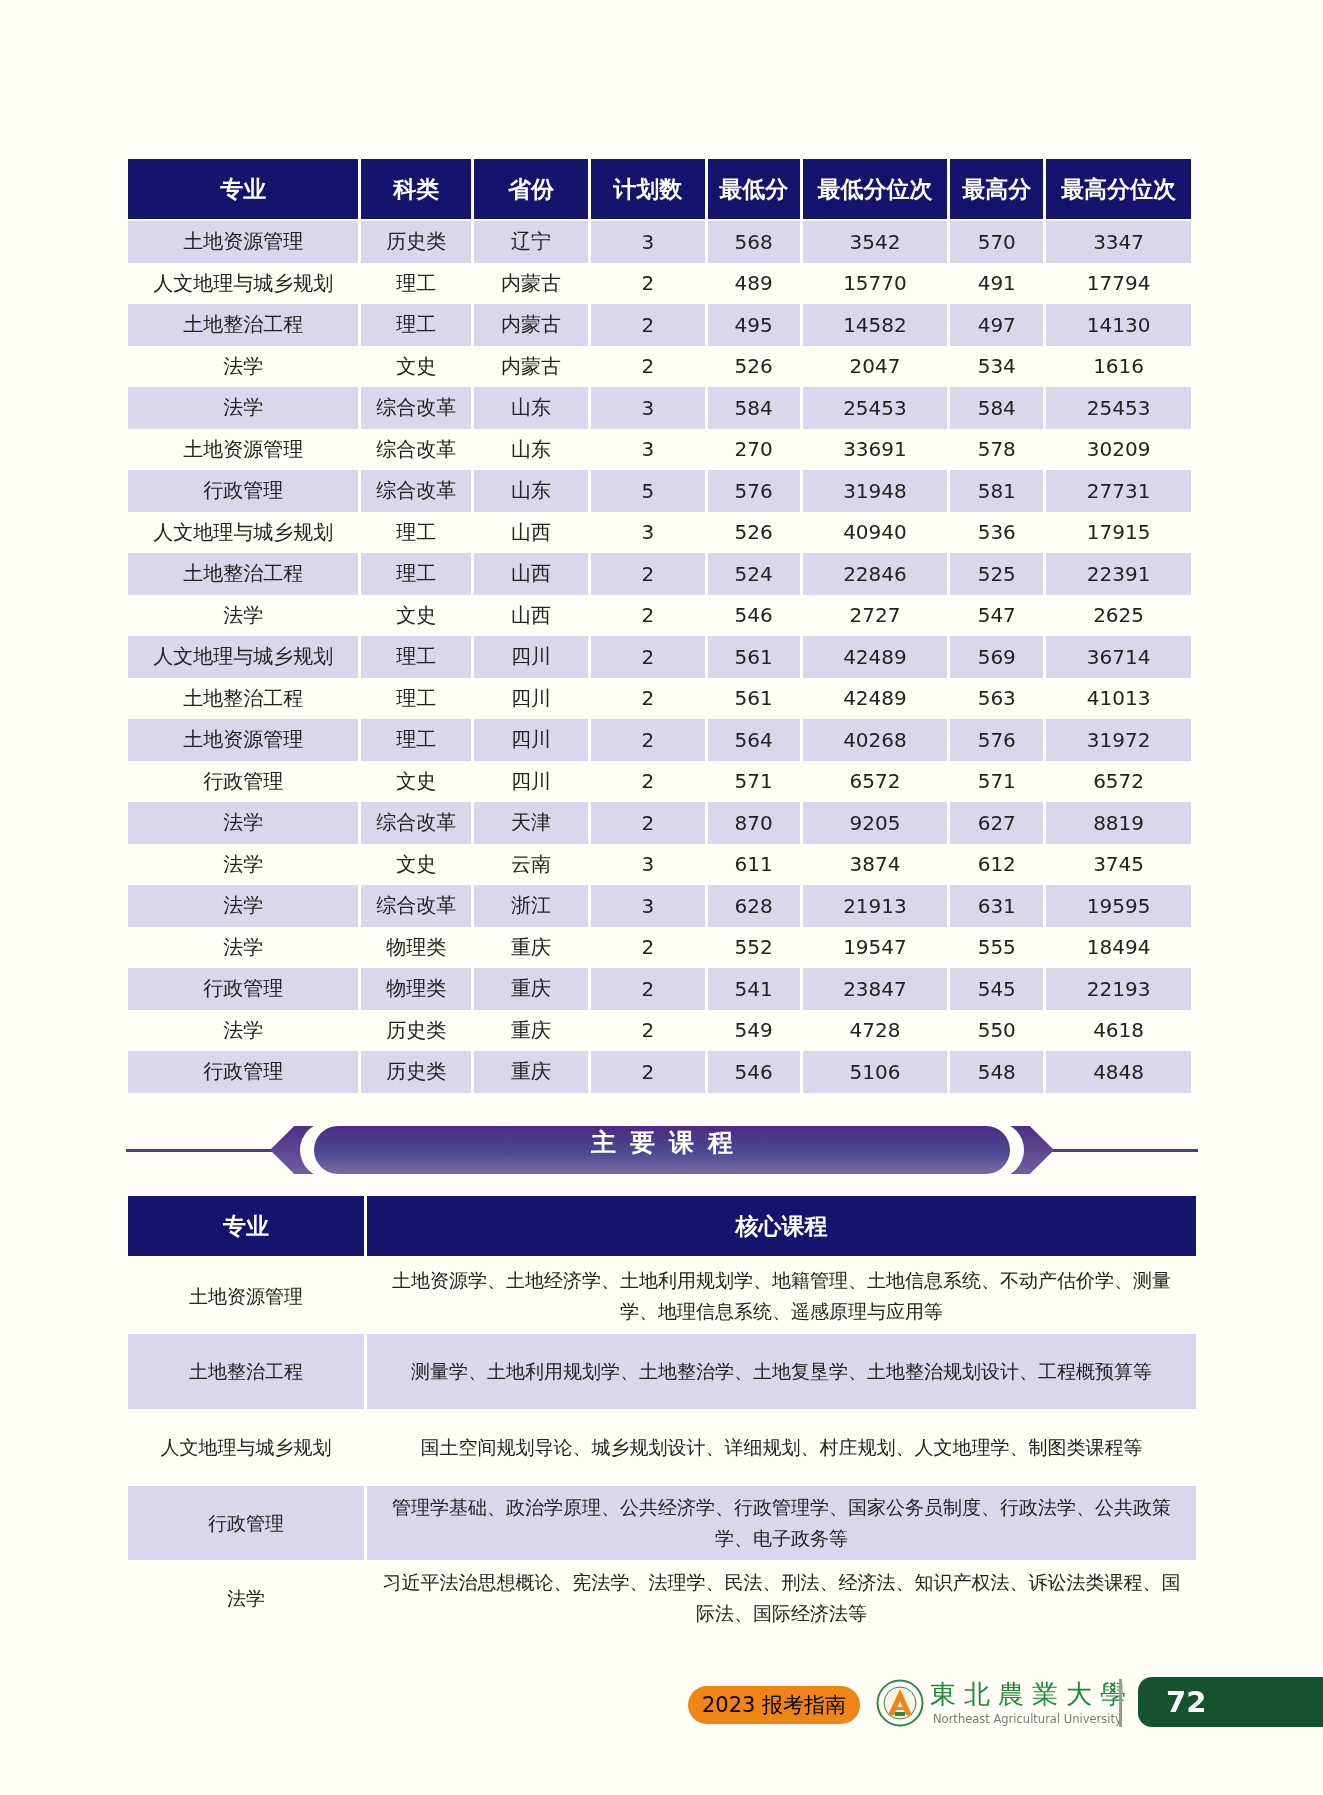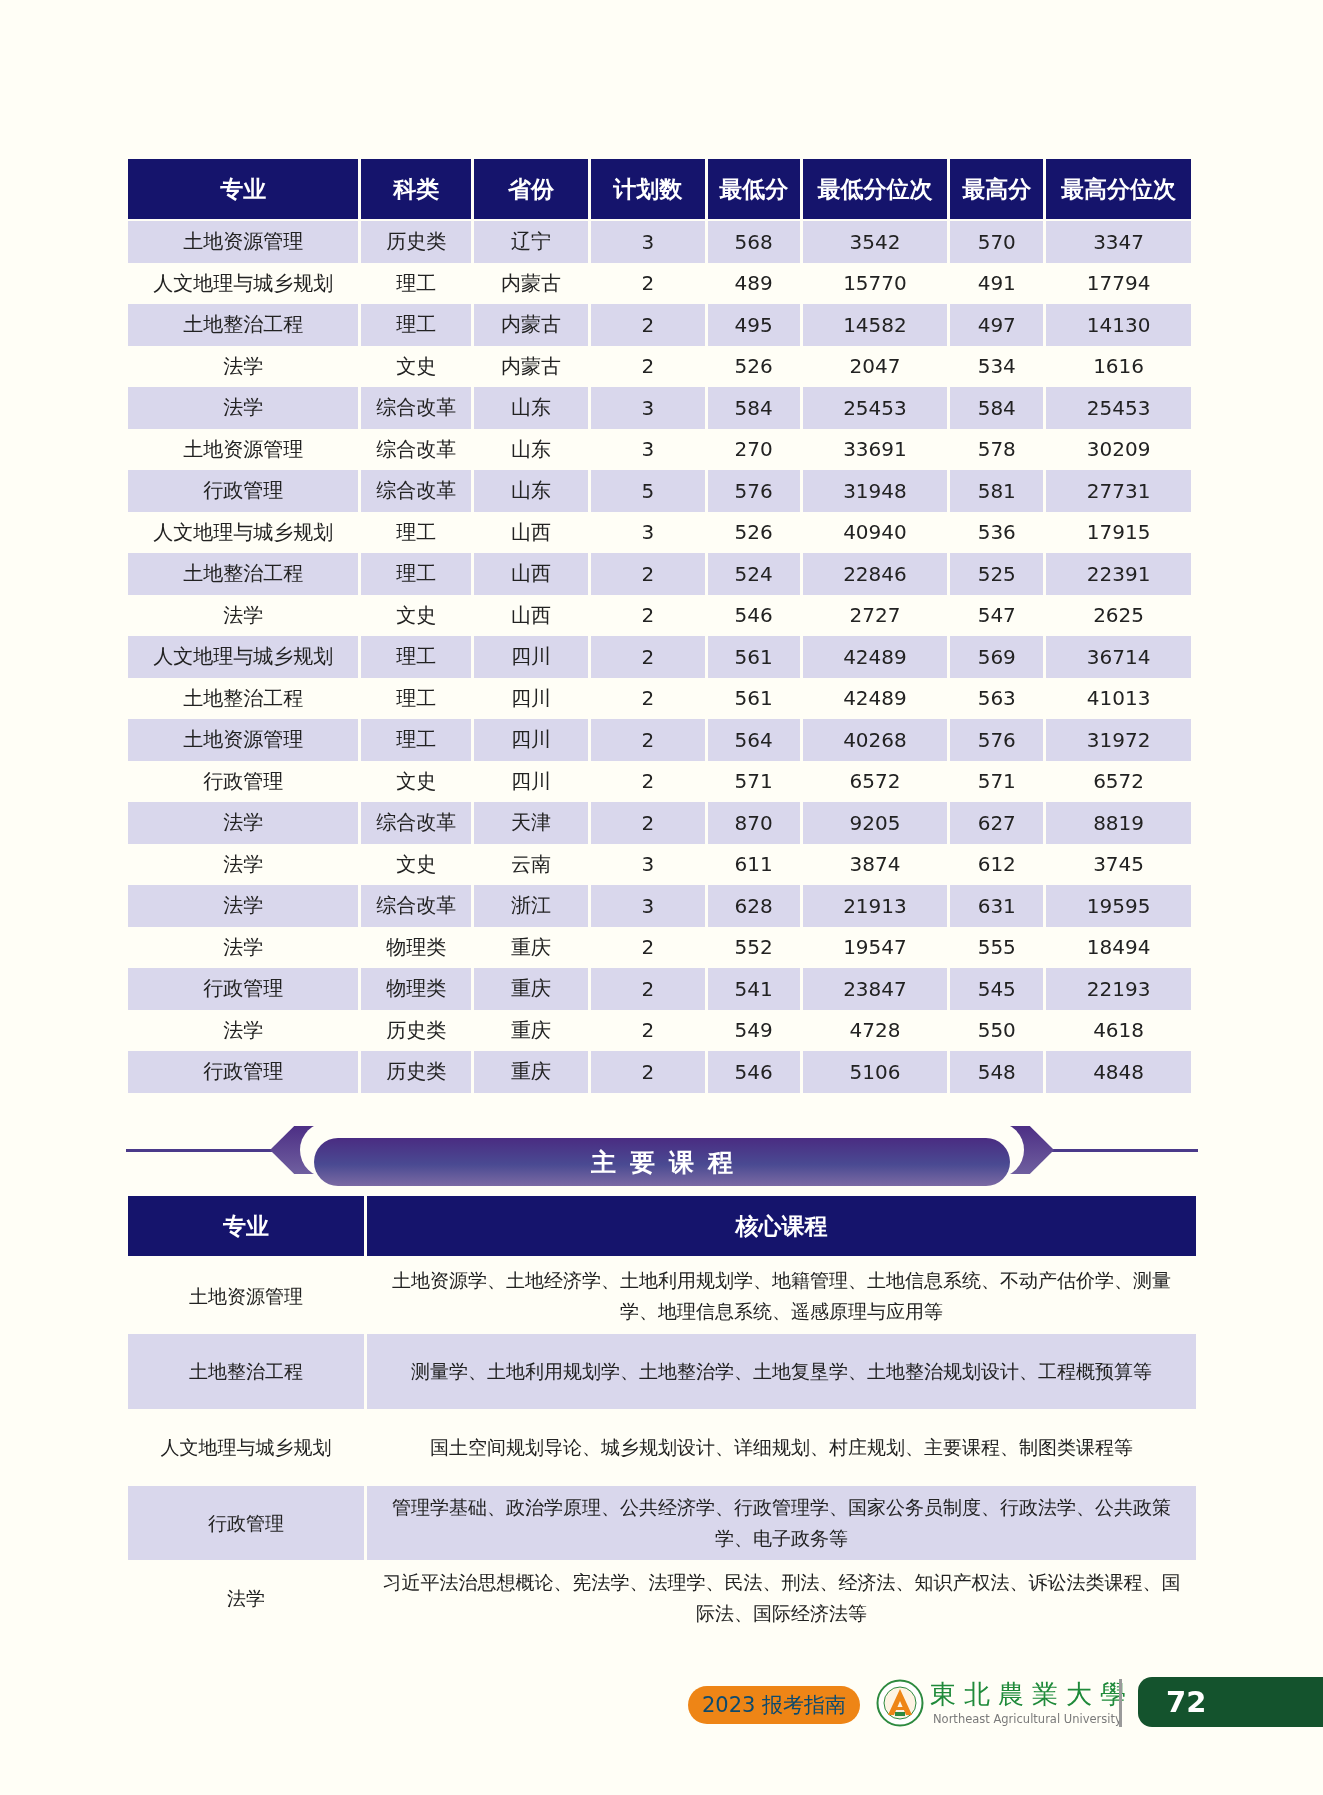--- a/index.html
+++ b/index.html
@@ -32,24 +32,24 @@
     position: absolute; top: 4px; width: 44px; height: 48px;
     background: linear-gradient(#4d2f85, #6f5f9f);
   }
   .banner .arrow.left { left: 144px; clip-path: polygon(100% 0, 100% 100%, 55% 100%, 0 50%, 55% 0); }
   .banner .arrow.right { right: 144px; clip-path: polygon(0 0, 45% 0, 100% 50%, 45% 100%, 0 100%); }
   .banner .pill-ring {
     position: absolute; left: 174px; right: 174px; top: 0; height: 56px;
     border-radius: 28px; background: #fffef6;
   }
   .banner .pill {
-    position: absolute; left: 188px; right: 188px; top: 16px; height: 48px;
+    position: absolute; left: 188px; right: 188px; top: 4px; height: 48px;
     border-radius: 24px;
     background: linear-gradient(#4a2c82 0%, #4a4a92 55%, #7b6aa3 100%);
-    display: flex; align-items: center; justify-content: center;
+    display: flex; align-items: flex-start; justify-content: center;
   }
   .banner .pill span {
     color: #fff; font-weight: bold; font-size: 25px; letter-spacing: 14px; padding-left: 14px;
   }
 
   
   .course-table {
     position: absolute; left: 128px; top: 1196px; width: 1068px;
     border-collapse: separate; border-spacing: 0;
   }
@@ -67,21 +67,21 @@
   .course-table tr.alt td { background: #d9d7ec; }
   .course-table tr.r0 td { height: 76px; }
   .course-table tr.r1 td { height: 75px; }
   .course-table tr.r2 td { height: 77px; }
   .course-table tr.r3 td { height: 74px; }
   .course-table tr.r4 td { height: 76px; }
 
   
   .footer-guide {
     position: absolute; left: 688px; top: 1686px; width: 172px; height: 38px;
-    border-radius: 19px; background: #ee8516; color: #0c4a6e;
+    border-radius: 19px; background: #ee8516; color: #000000;
     font-size: 21px; display: flex; align-items: center; justify-content: center;
   }
   .footer-logo { position: absolute; left: 876px; top: 1679px; width: 48px; height: 48px; }
   .footer-uni-cn {
     position: absolute; left: 930px; top: 1677px; font-family: Liberation Serif, serif;
     font-size: 26px; color: #1f8a3a; letter-spacing: 8px; white-space: nowrap;
   }
   .footer-uni-en {
     position: absolute; left: 933px; top: 1712px; font-size: 11.5px; color: #7a7a7a; white-space: nowrap;
   }
@@ -346,21 +346,21 @@
     <tr class="plain r0">
       <td class="c-major">土地资源管理</td>
       <td class="c-courses">土地资源学、土地经济学、土地利用规划学、地籍管理、土地信息系统、不动产估价学、测量学、地理信息系统、遥感原理与应用等</td>
     </tr>
     <tr class="alt r1">
       <td class="c-major">土地整治工程</td>
       <td class="c-courses">测量学、土地利用规划学、土地整治学、土地复垦学、土地整治规划设计、工程概预算等</td>
     </tr>
     <tr class="plain r2">
       <td class="c-major">人文地理与城乡规划</td>
-      <td class="c-courses">国土空间规划导论、城乡规划设计、详细规划、村庄规划、主要课程、制图类课程等</td>
+      <td class="c-courses">国土空间规划导论、城乡规划设计、详细规划、村庄规划、人文地理学、制图类课程等</td>
     </tr>
     <tr class="alt r3">
       <td class="c-major">行政管理</td>
       <td class="c-courses">管理学基础、政治学原理、公共经济学、行政管理学、国家公务员制度、行政法学、公共政策学、电子政务等</td>
     </tr>
     <tr class="plain r4">
       <td class="c-major">法学</td>
       <td class="c-courses">习近平法治思想概论、宪法学、法理学、民法、刑法、经济法、知识产权法、诉讼法类课程、国际法、国际经济法等</td>
     </tr>
   </tbody>

